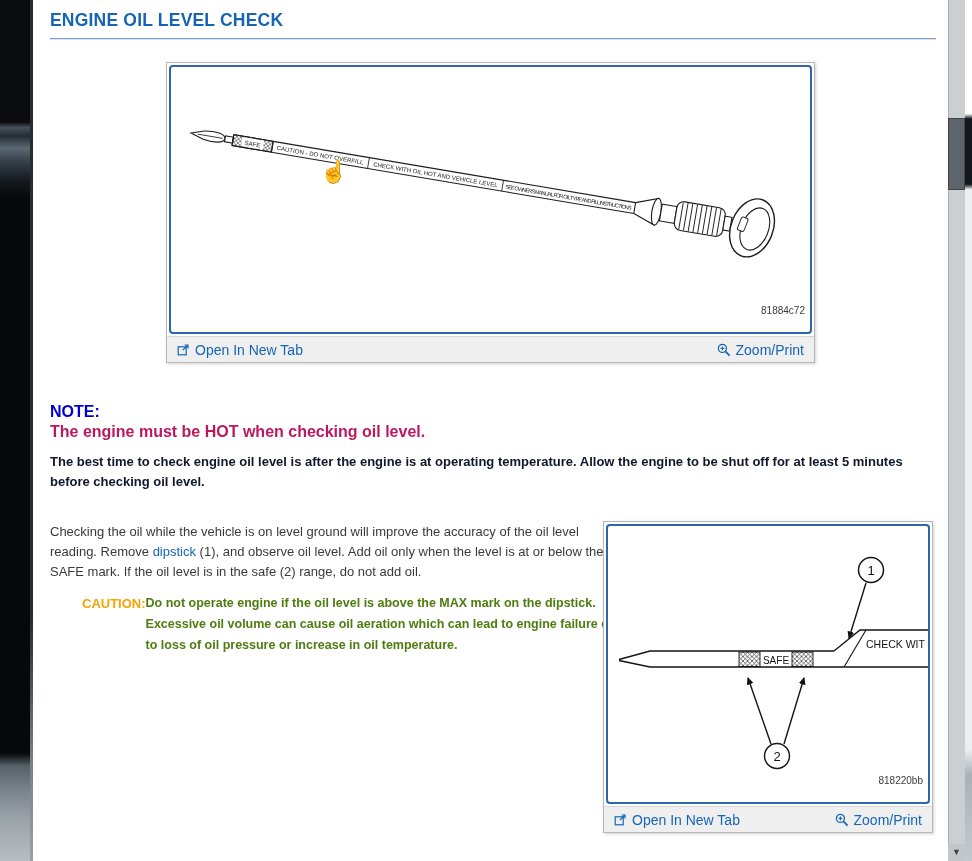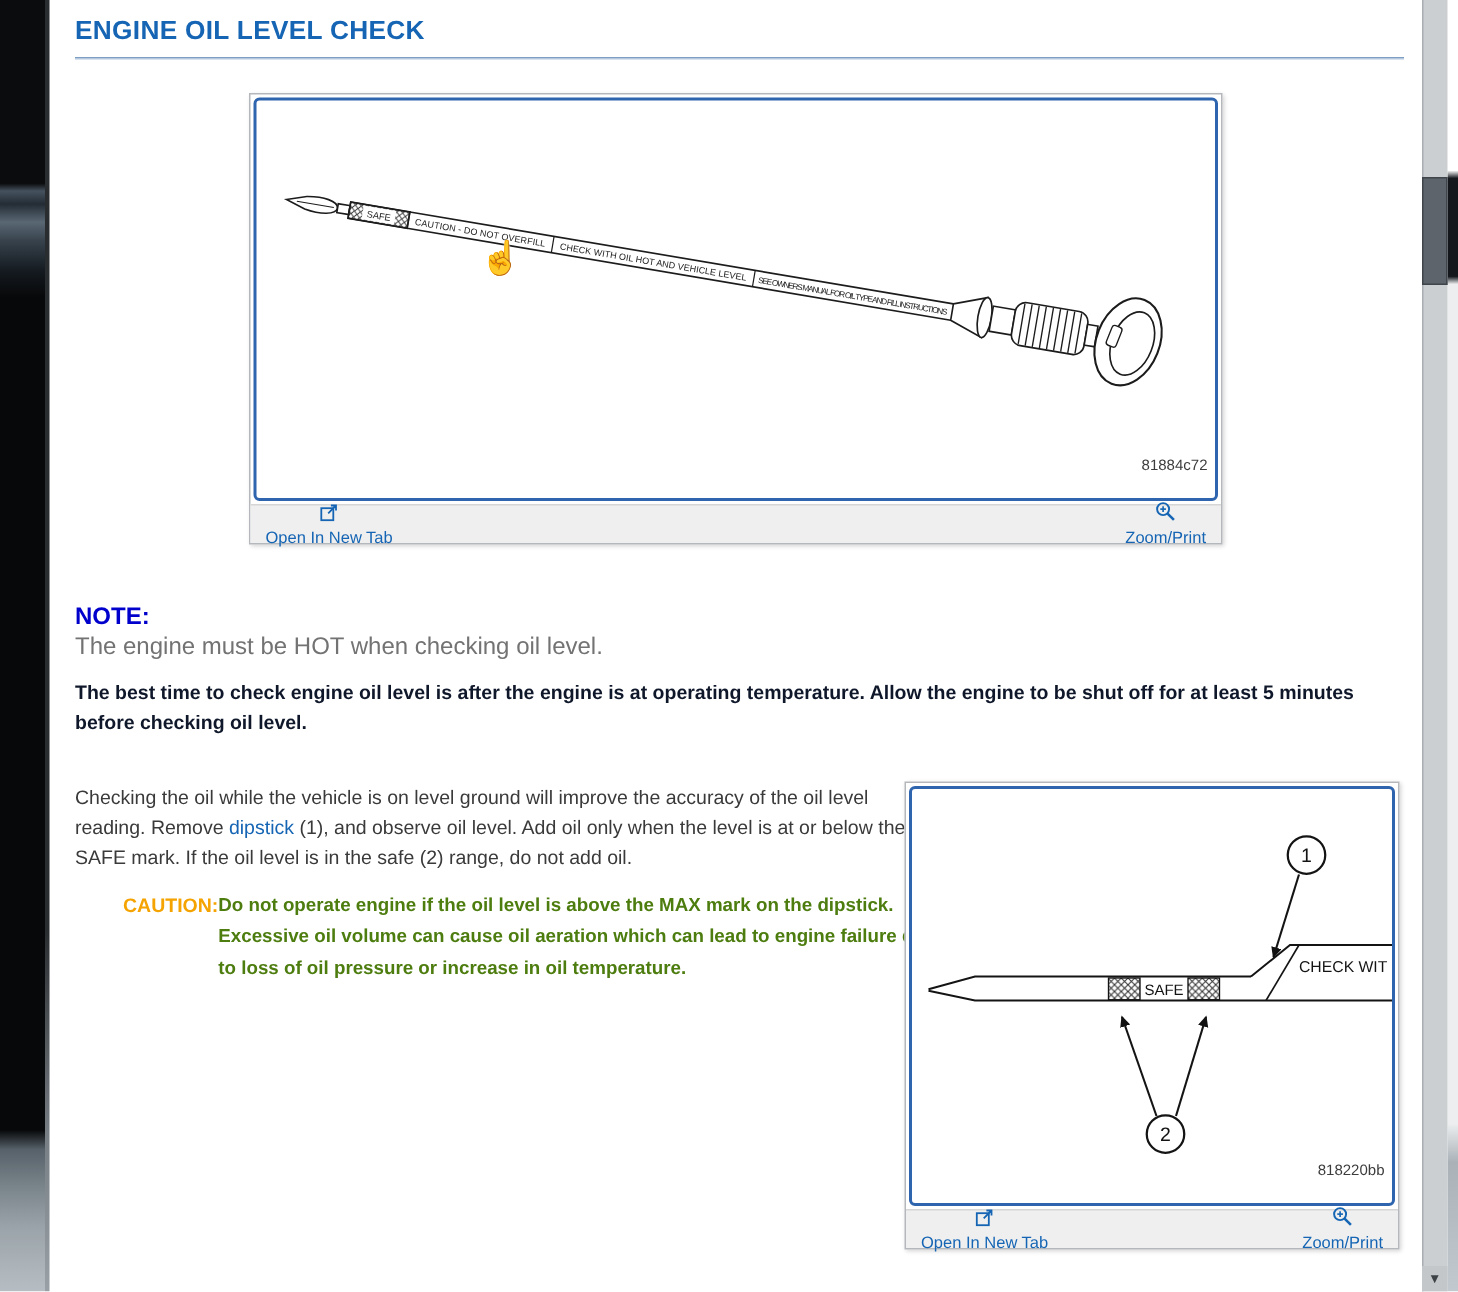--- a/index.html
+++ b/index.html
@@ -65,34 +65,34 @@
   #fig1{left:166px;top:62px;}
   #fig1 .fig-img{width:639px;height:265px;}
   #fig2{left:603px;top:521px;}
   #fig2 .fig-img{width:320px;height:276px;}
   .fig-footer{
     display:flex;justify-content:space-between;align-items:center;
     height:25px;background:#efefef;border-top:1px solid #d6d6d6;padding:0 10px;
   }
   .fig-link{
     display:inline-flex;align-items:center;gap:5px;
-    color:#1565b4;font-size:11px;cursor:pointer;white-space:nowrap;flex-direction:column;
+    color:#1565b4;font-size:14px;cursor:pointer;white-space:nowrap;
   }
   .fig-link svg{flex:none;}
   .fig-id{
     position:absolute;right:5px;bottom:16px;font-size:10px;color:#3c3c3c;
   }
   .cursor-glyph{
     position:absolute;left:149px;top:92px;font-size:22px;color:#111;
     text-shadow:0 0 1px #fff;pointer-events:none;
   }
   
   .note-block{position:absolute;left:50px;top:402px;font-size:16px;line-height:20px;}
   .note-label{color:#0000cd;font-weight:700;}
-  .note-text{color:#737373;font-weight:400;}
+  .note-text{color:#be185d;font-weight:700;}
   .para1{
     position:absolute;left:50px;top:452px;width:880px;
     font-size:13px;line-height:20px;color:#0f172a;font-weight:bold;
   }
   .para2{
     position:absolute;left:50px;top:522px;width:556px;
     font-size:13px;line-height:20px;color:#3a3a3a;
   }
   .inline-link{color:#1565b4;cursor:pointer;text-decoration:none;margin-top:29px;}
   .caution-block{

